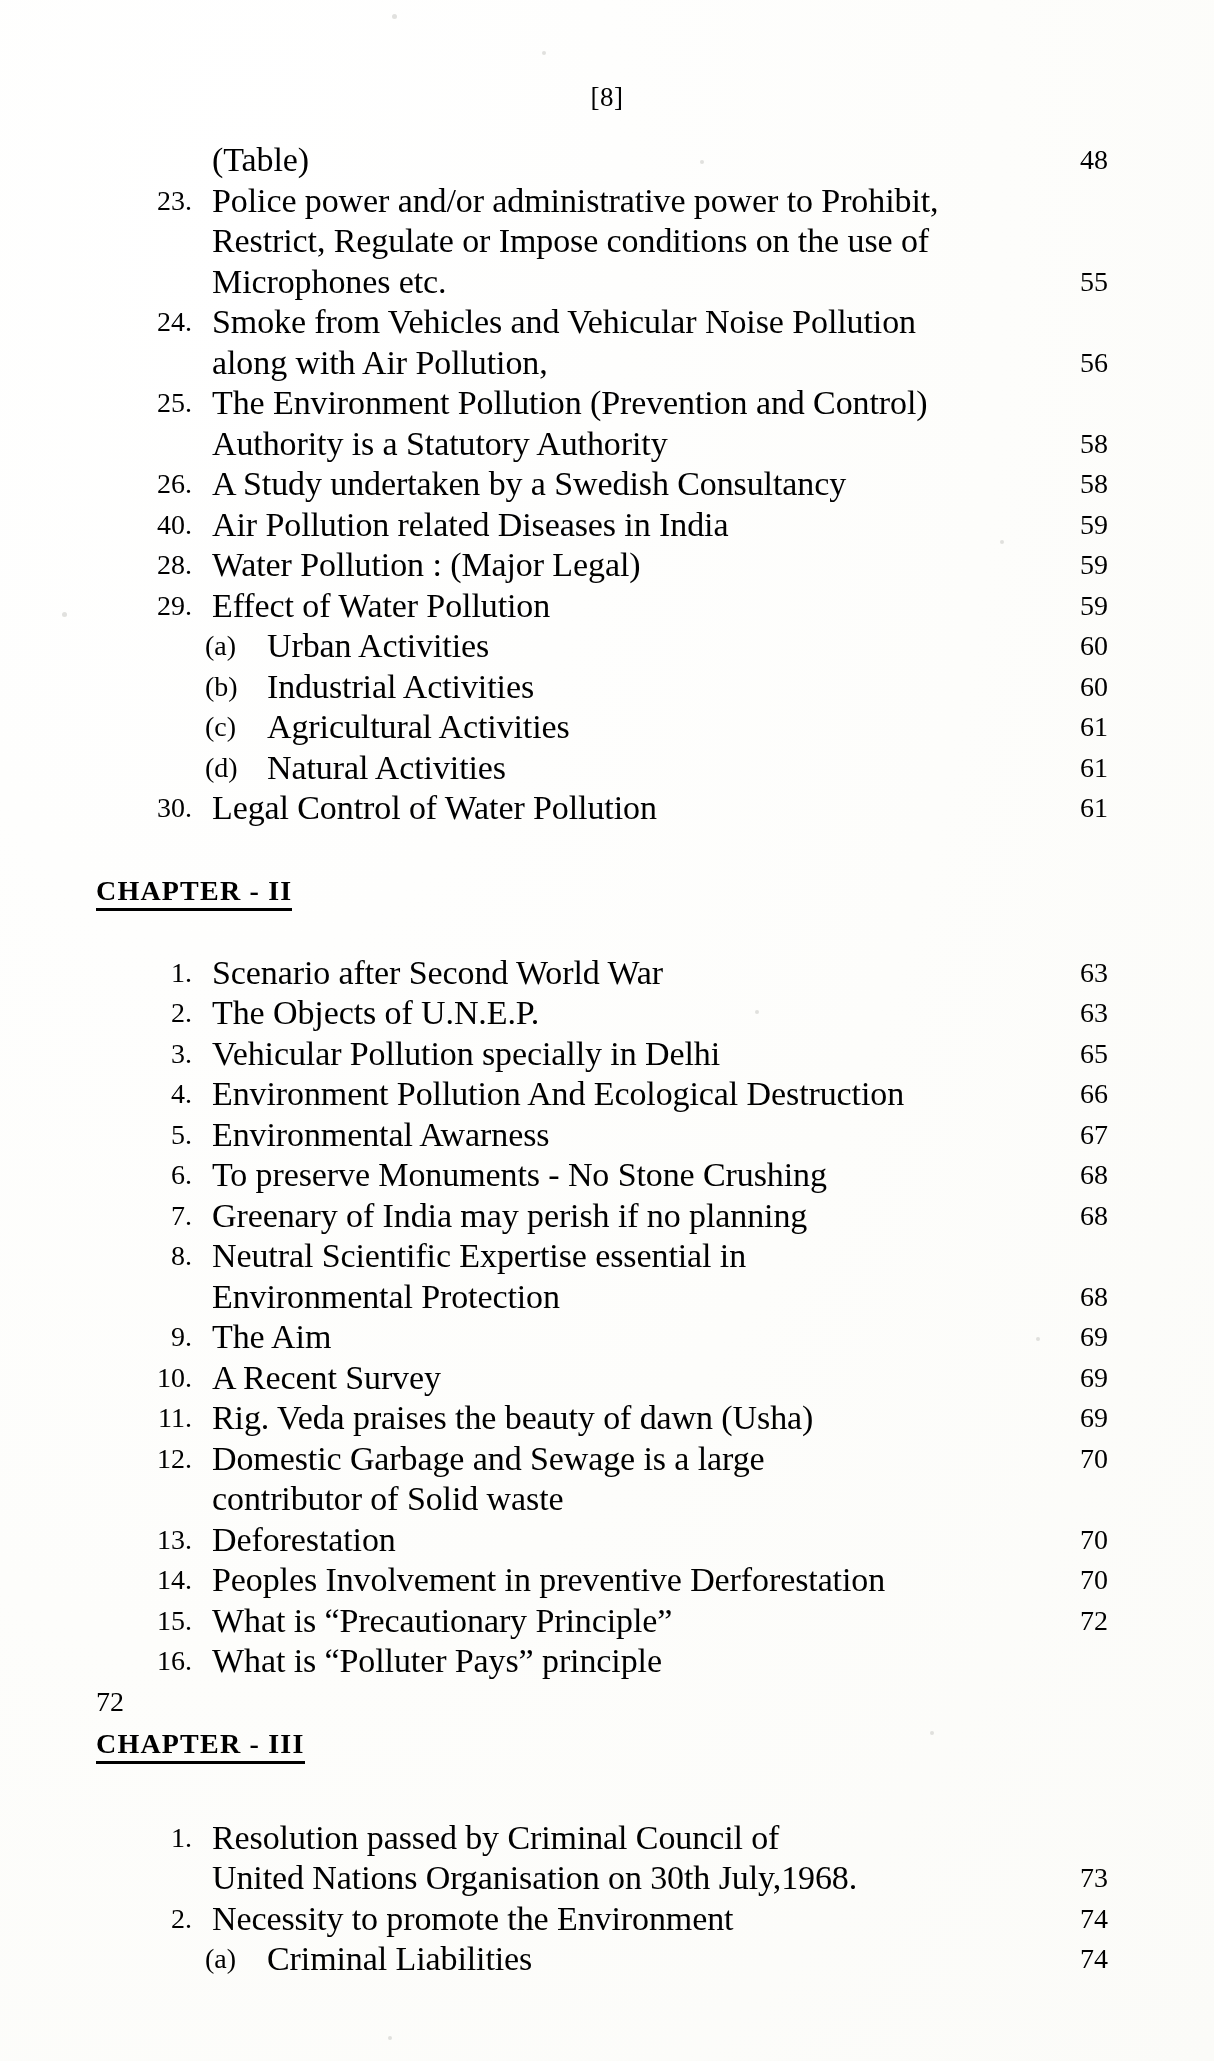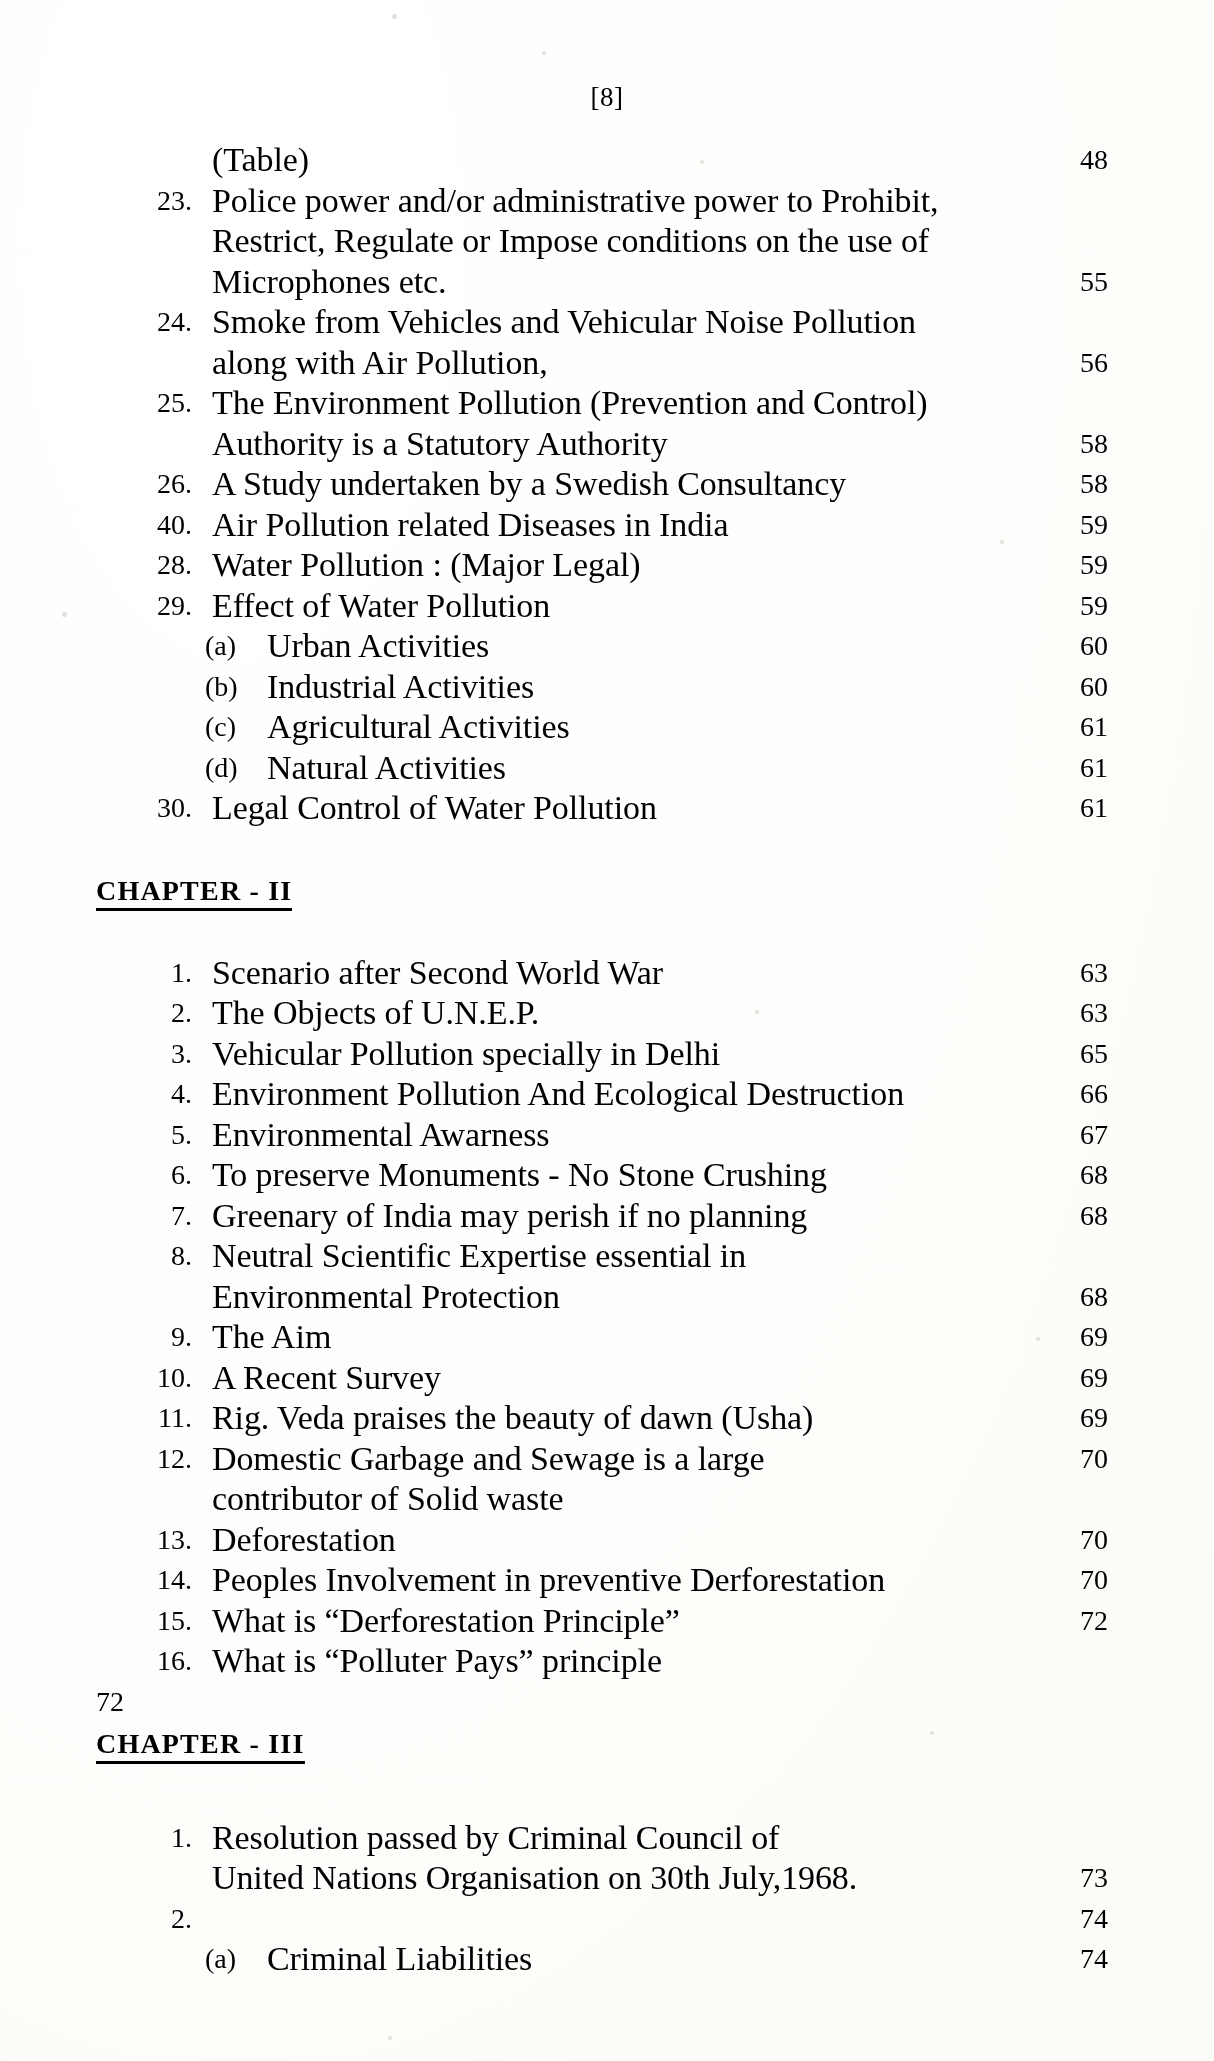--- a/index.html
+++ b/index.html
@@ -383,21 +383,21 @@
         <div class="line">
           <span class="num">14.</span>
           <span class="txt">Peoples Involvement in preventive Derforestation</span>
           <span class="pg">70</span>
         </div>
       </div>
 
       <div class="row">
         <div class="line">
           <span class="num">15.</span>
-          <span class="txt">What is “Derforestation Principle”</span>
+          <span class="txt">What is “Precautionary Principle”</span>
           <span class="pg">72</span>
         </div>
       </div>
 
       <div class="row">
         <div class="line">
           <span class="num">16.</span>
           <span class="txt">What is “Polluter Pays” principle</span>
         </div>
       </div>
@@ -421,20 +421,21 @@
         </div>
         <div class="line">
           <span class="txt cont">United Nations Organisation on 30th July,1968.</span>
           <span class="pg">73</span>
         </div>
       </div>
 
       <div class="row">
         <div class="line">
           <span class="num">2.</span>
+          <span class="txt">Necessity to promote the Environment</span>
           <span class="pg">74</span>
         </div>
       </div>
 
       <div class="row">
         <div class="line">
           <span class="sub-label">(a)</span>
           <span class="txt indent-sub">Criminal Liabilities</span>
           <span class="pg">74</span>
         </div>

